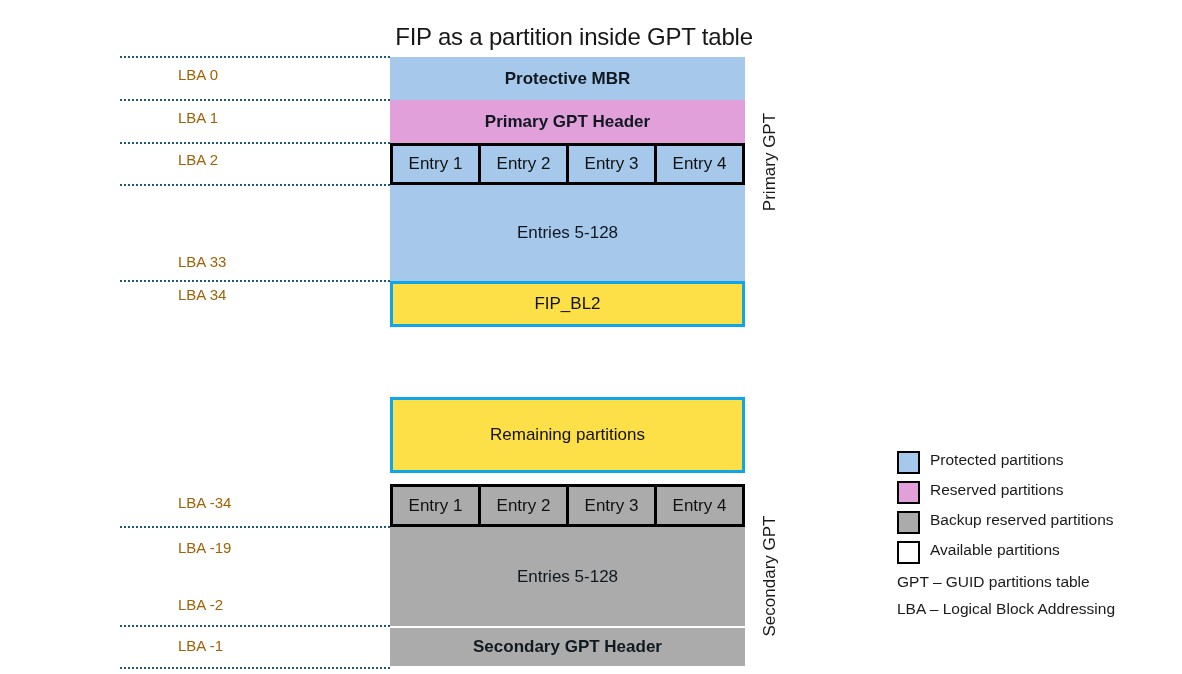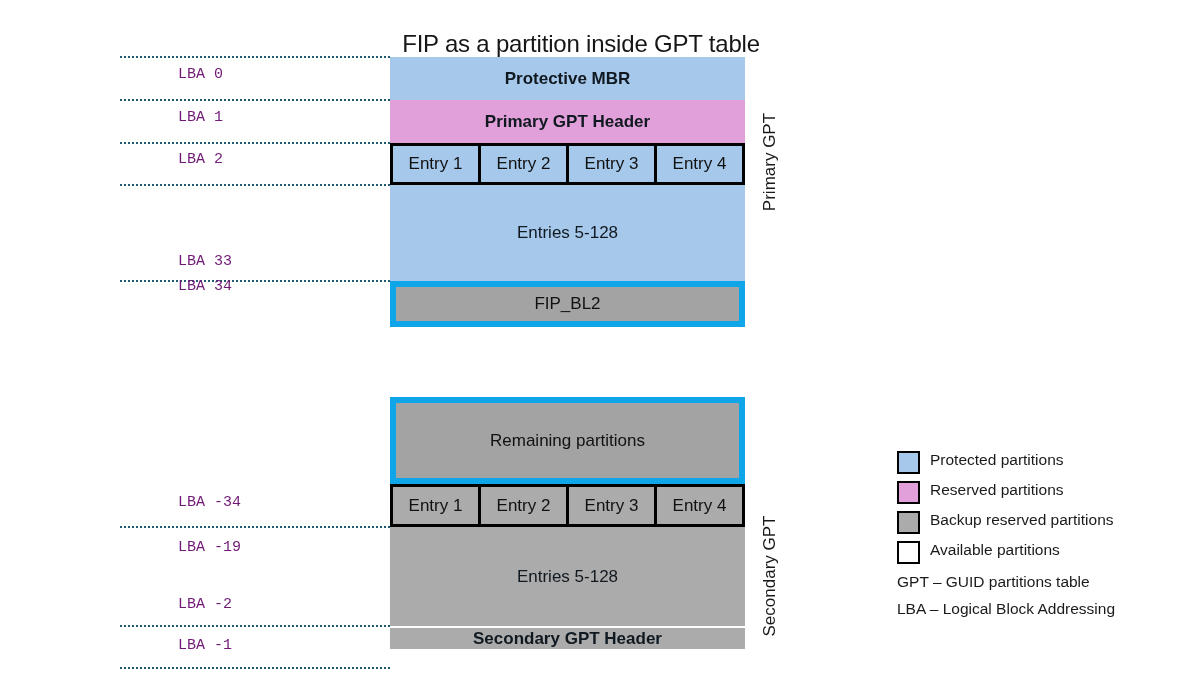--- a/index.html
+++ b/index.html
@@ -10,60 +10,59 @@
     background: #ffffff;
     font-family: "Liberation Sans", sans-serif;
     color: #111111;
     overflow: hidden;
   }
   .title {
     position: absolute;
     left: 268px;
     top: 17px;
     width: 600px;
-    margin: 13px;
+    margin: 6px;
     text-align: center;
     font-size: 24px;
     font-weight: 500;
     letter-spacing: -0.2px;
     color: #161616;
   }
   .dotted {
     position: absolute;
     left: 120px;
     width: 270px;
     height: 0;
     border-top: 2px dotted #1e5b70;
   }
   .lba {
     position: absolute;
     left: 178px;
     height: 16px;
     line-height: 16px;
     font-size: 15px;
-    color: #701a75;
-    white-space: nowrap;
-    font-family: Liberation Mono, monospace;
+    color: #a16207;
+    white-space: nowrap;
   }
   .block {
     position: absolute;
     left: 390px;
     width: 355px;
     box-sizing: border-box;
     display: flex;
     align-items: center;
     justify-content: center;
     font-size: 17px;
     color: #101820;
     text-align: center;
   }
   .block.bold { font-weight: 700; }
   .white-box {
-    background: #a3a3a3;
-    border: 6px solid #0ea5e9;
+    background: #fde047;
+    border: 3px solid #0ea5e9;
     color: #111111;
     font-weight: 400;
   }
   .entry-row {
     position: absolute;
     left: 390px;
     width: 355px;
     box-sizing: border-box;
     border: 3px solid #000000;
     display: flex;
@@ -134,21 +133,21 @@
   <div class="dotted" style="top:184px"></div>
   <div class="dotted" style="top:280px"></div>
   <div class="dotted" style="top:526px"></div>
   <div class="dotted" style="top:625px"></div>
   <div class="dotted" style="top:667px"></div>
 
   <span class="lba" style="top:67px">LBA 0</span>
   <span class="lba" style="top:110px">LBA 1</span>
   <span class="lba" style="top:152px">LBA 2</span>
   <span class="lba" style="top:254px">LBA 33</span>
-  <span class="lba" style="top:279px">LBA 34</span>
+  <span class="lba" style="top:287px">LBA 34</span>
   <span class="lba" style="top:495px">LBA -34</span>
   <span class="lba" style="top:540px">LBA -19</span>
   <span class="lba" style="top:597px">LBA -2</span>
   <span class="lba" style="top:638px">LBA -1</span>
 
   <div class="block bold" style="top: 57px; height: 43px; background-color: rgb(165, 200, 235);">Protective MBR</div>
 
   <div class="block bold" style="top: 100px; height: 43px; background-color: rgb(226, 160, 219);">Primary GPT Header</div>
 
   <div class="entry-row" style="top: 143px; height: 42px; background-color: rgb(165, 200, 235);">
@@ -156,32 +155,32 @@
     <div class="cell">Entry 2</div>
     <div class="cell">Entry 3</div>
     <div class="cell">Entry 4</div>
   </div>
 
   <div class="block" style="top: 185px; height: 96px; background-color: rgb(165, 200, 235);">Entries 5-128</div>
 
   <div class="block white-box" style="top:281px;height:46px">FIP_BL2</div>
 
 
-  <div class="block white-box" style="top:397px;height:87px">Remaining partitions</div>
+  <div class="block white-box" style="top:397px;height:76px">Remaining partitions</div>
 
   <div class="entry-row" style="top: 484px; height: 43px; background-color: rgb(171, 171, 171);">
     <div class="cell">Entry 1</div>
     <div class="cell">Entry 2</div>
     <div class="cell">Entry 3</div>
     <div class="cell">Entry 4</div>
   </div>
 
   <div class="block" style="top: 527px; height: 99px; background-color: rgb(171, 171, 171);">Entries 5-128</div>
 
-  <div class="block bold" style="top: 628px; height: 21px; background-color: rgb(171, 171, 171);">Secondary GPT Header</div>
+  <div class="block bold" style="top: 628px; height: 38px; background-color: rgb(171, 171, 171);">Secondary GPT Header</div>
 
   <div class="vlabel" style="left:710px;top:153px;width:120px">Primary GPT</div>
   <div class="vlabel" style="left:700px;top:567px;width:140px">Secondary GPT</div>
 
   <div class="legend">
     <div class="legend-item">
       <span class="swatch" style="background-color: rgb(165, 200, 235);"></span>
       <span class="legend-label">Protected partitions</span>
     </div>
     <div class="legend-item">

